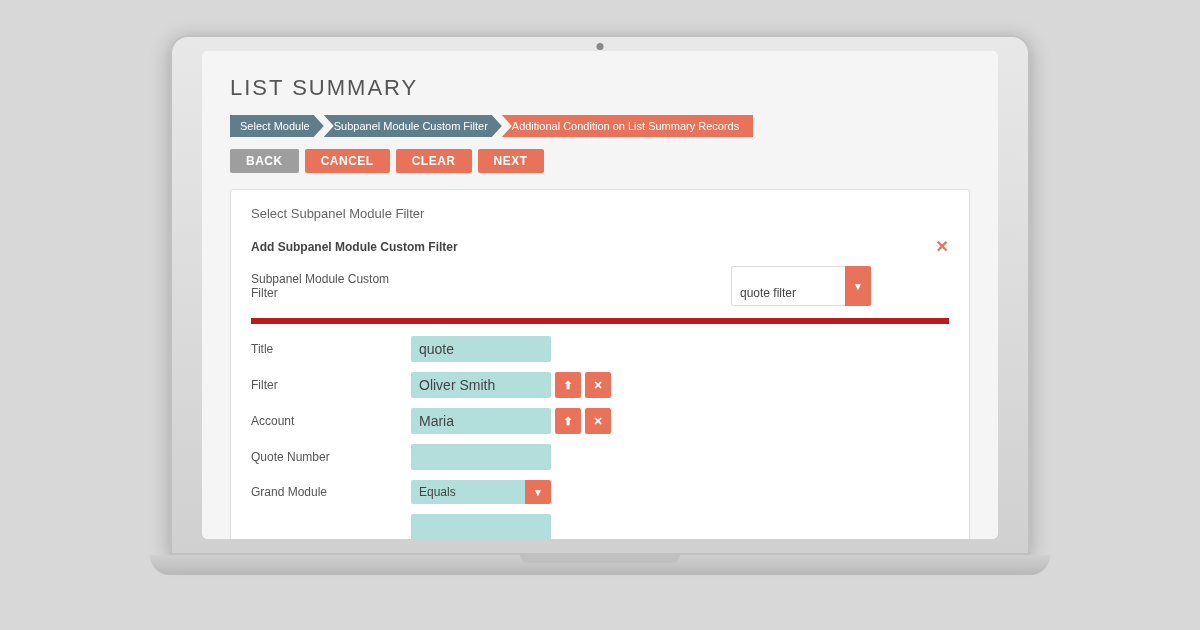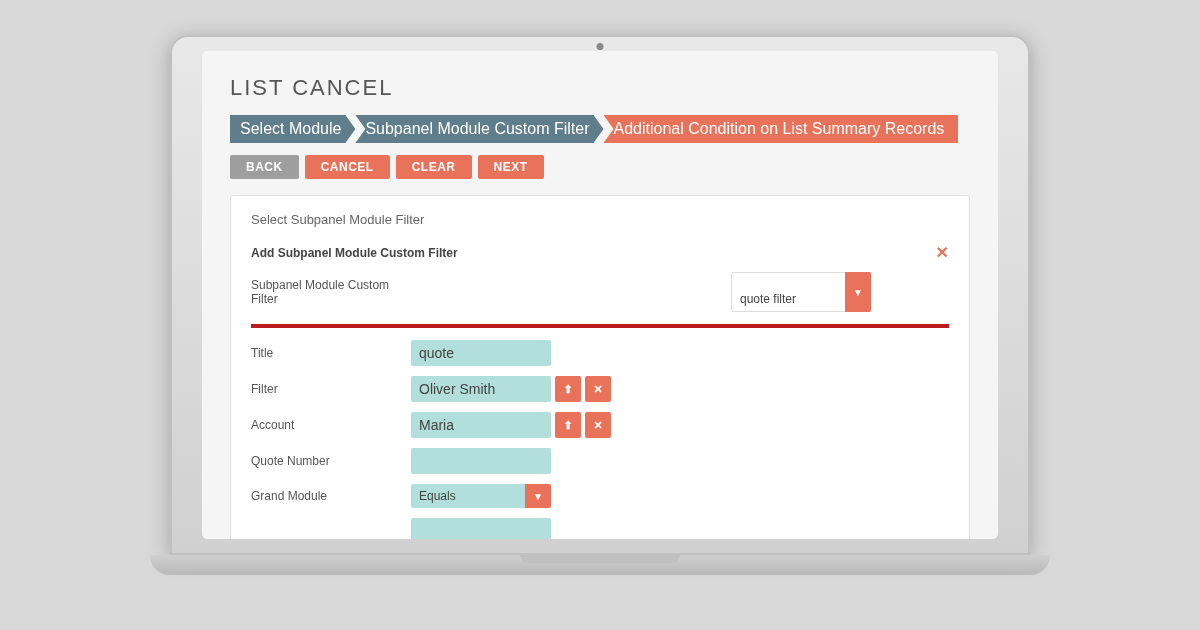--- a/index.html
+++ b/index.html
@@ -93,21 +93,21 @@
     
     .breadcrumb {
       display: flex;
       align-items: center;
       margin-bottom: 12px;
     }
 
     .breadcrumb-item {
       display: flex;
       align-items: center;
-      font-size: 16px;
+      font-size: 11px;
       padding: 5px 14px 5px 10px;
       position: relative;
     }
 
     .breadcrumb-item.active {
       background: #607d8b;
       color: #fff;
       clip-path: polygon(0 0, calc(100% - 10px) 0, 100% 50%, calc(100% - 10px) 100%, 0 100%, 10px 50%);
     }
 
@@ -161,21 +161,21 @@
       padding: 16px 20px;
     }
 
     .panel-title {
       font-size: 13px;
       color: #666;
       margin-bottom: 16px;
     }
 
     .form-section {
-      border-top: 4px solid #b91c1c;
+      border-top: 6px solid #b91c1c;
       padding-top: 12px;
     }
 
     .form-row {
       display: flex;
       align-items: center;
       margin-bottom: 10px;
     }
 
     .form-label {
@@ -318,21 +318,21 @@
   </style>
 </head>
 <body>
 
 <div class="laptop">
   <div class="laptop-body">
     <div class="laptop-camera"></div>
     <div class="laptop-screen-bezel">
       <div class="screen-content">
 
-        <div class="page-title">LIST CANCEL</div>
+        <div class="page-title">LIST SUMMARY</div>
 
         <div class="breadcrumb">
           <div class="breadcrumb-item active" style="padding-left:10px; clip-path: polygon(0 0, calc(100% - 10px) 0, 100% 50%, calc(100% - 10px) 100%, 0 100%);">
             <span>Select Module</span>
           </div>
           <div class="breadcrumb-item active">
             <span>Subpanel Module Custom Filter</span>
           </div>
           <div class="breadcrumb-item inactive last">
             <span>Additional Condition on List Summary Records</span>

